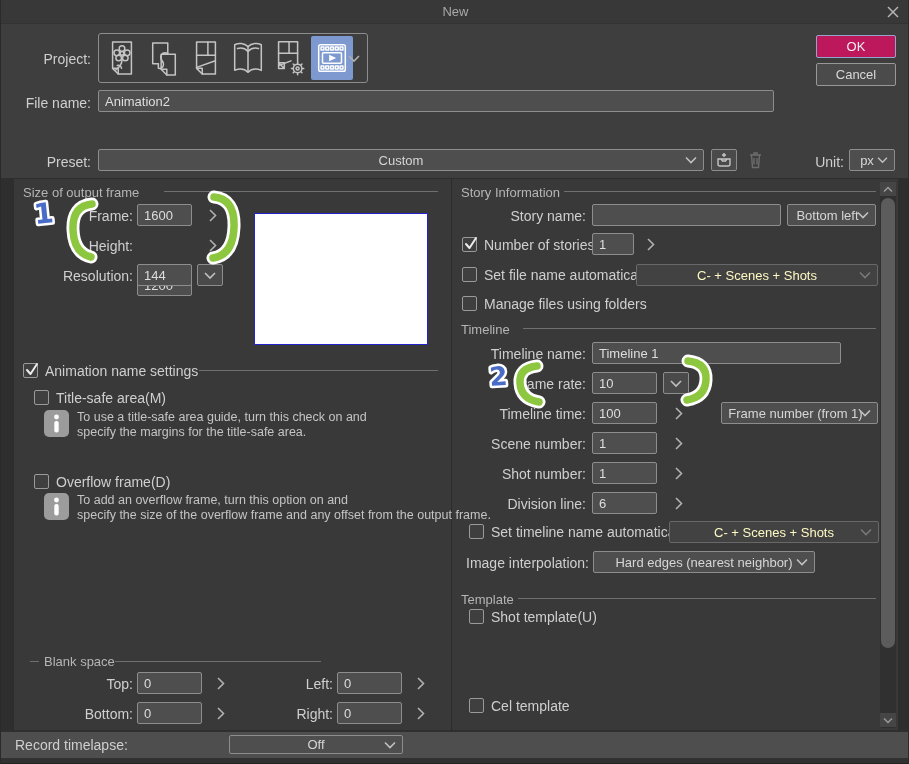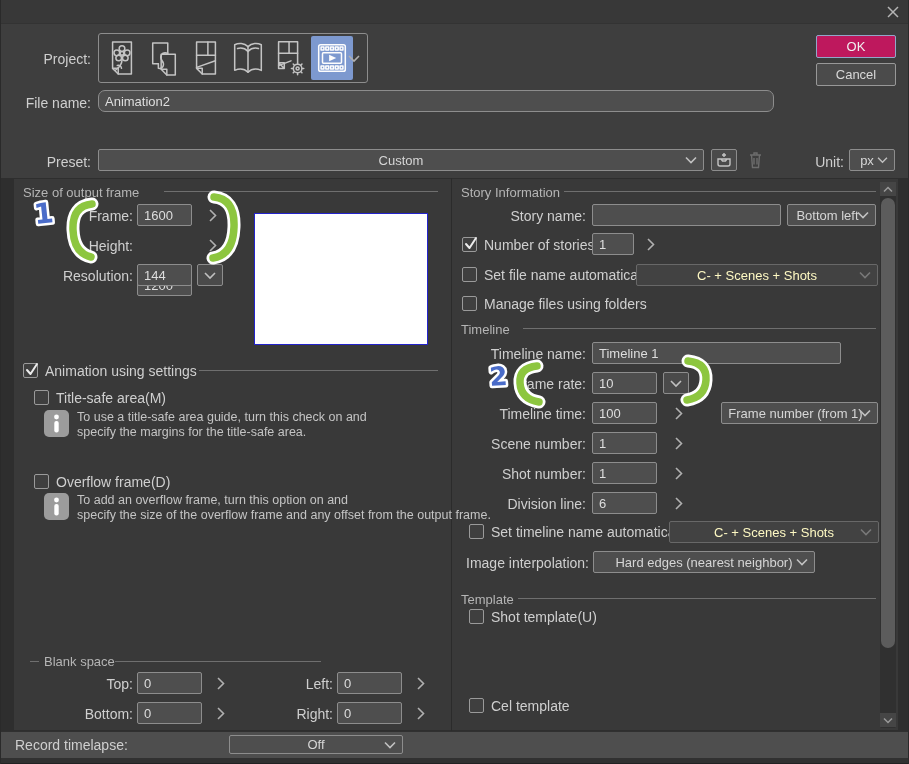--- a/index.html
+++ b/index.html
@@ -48,20 +48,21 @@
   .sb-thumb{position:absolute;left:880px;top:198px;width:14px;height:450px;background:#5c5c5c;border-radius:7px;cursor:pointer}
   .anno{position:absolute;left:0;top:0;width:909px;height:764px;pointer-events:none;z-index:50}
   .anno .wpath{fill:none;stroke:#ffffff;stroke-width:13;stroke-linecap:round}
   .anno .gpath{fill:none;stroke:#8dc63f;stroke-width:7.5;stroke-linecap:round}
   .anno text{font-family:"DejaVu Sans",sans-serif;font-weight:bold;fill:#4a6cc9;stroke:#ffffff;stroke-width:5;paint-order:stroke;stroke-linejoin:round}
 </style>
 </head>
 <body>
 
 <div class="titlebar">
+  <div class="title">New</div>
   <svg class="close" viewBox="0 0 14 14">
       <line x1="2" y1="2" x2="12" y2="12"></line>
       <line x1="12" y1="2" x2="2" y2="12"></line>
     </svg>
 </div>
 
 <div class="lbl" style="left:10px;top:52px;width:80px">Project:</div>
 <div class="icon-group">
   <div class="picell" style="left:2px">
     <svg width="32" height="38" viewBox="0 0 34 40">
@@ -132,21 +133,21 @@
   </div>
   <svg class="abs" style="left:249px;top:20px" width="12" height="9" viewBox="0 0 12 9">
       <polyline points="1,2 6,7 11,2" fill="none" stroke="#b0b0b0" stroke-width="1.6"></polyline>
     </svg>
 </div>
 
 <div class="btn ok" style="left:815px;top:35px;width:80px;height:23px">OK</div>
 <div class="btn cancel" style="left:815px;top:63px;width:80px;height:23px">Cancel</div>
 
 <div class="lbl" style="left:10px;top:96px;width:80px">File name:</div>
-<input class="inp" style="left: 97px; top: 90px; width: 676px; border-radius: 7px;" readonly="" value="Animation2">
+<input class="inp" style="left: 97px; top: 90px; width: 676px;" readonly="" value="Animation2">
 
 <div class="lbl" style="left:10px;top:155px;width:80px">Preset:</div>
 <div class="dd" style="left:97px;top:149px;width:606px">
   <span>Custom</span>
   <svg class="chev" width="12" height="9" viewBox="0 0 12 9">
       <polyline points="1,2 6,7 11,2"></polyline>
     </svg>
 </div>
 <div class="ddbtn" style="left:710px;top:149px">
   <svg width="18" height="16" viewBox="0 0 18 16">
@@ -200,21 +201,21 @@
     </svg>
   </div>
 
 <div class="preview"></div>
 
 <div class="cb" style="left:22px;top:363px">
   <svg width="16" height="17" viewBox="0 0 16 17">
       <polyline points="3,9 6.5,13 13,3"></polyline>
     </svg>
 </div>
-<div class="lbl left" style="left:44px;top:364px">Animation using settings</div>
+<div class="lbl left" style="left:44px;top:364px">Animation name settings</div>
 <div class="hline" style="left:198px;top:370px;width:239px"></div>
 
 <div class="cb" style="left:33px;top:390px"></div>
 <div class="lbl left" style="left:55px;top:391px">Title-safe area(M)</div>
 <div class="info-icon" style="left:43px;top:410px">
   <svg width="25" height="27" viewBox="0 0 25 27">
       <circle cx="12.5" cy="7" r="2.4" fill="#fff"></circle>
       <rect x="10.3" y="11" width="4.4" height="11.5" rx="2" fill="#fff"></rect>
     </svg>
 </div>

